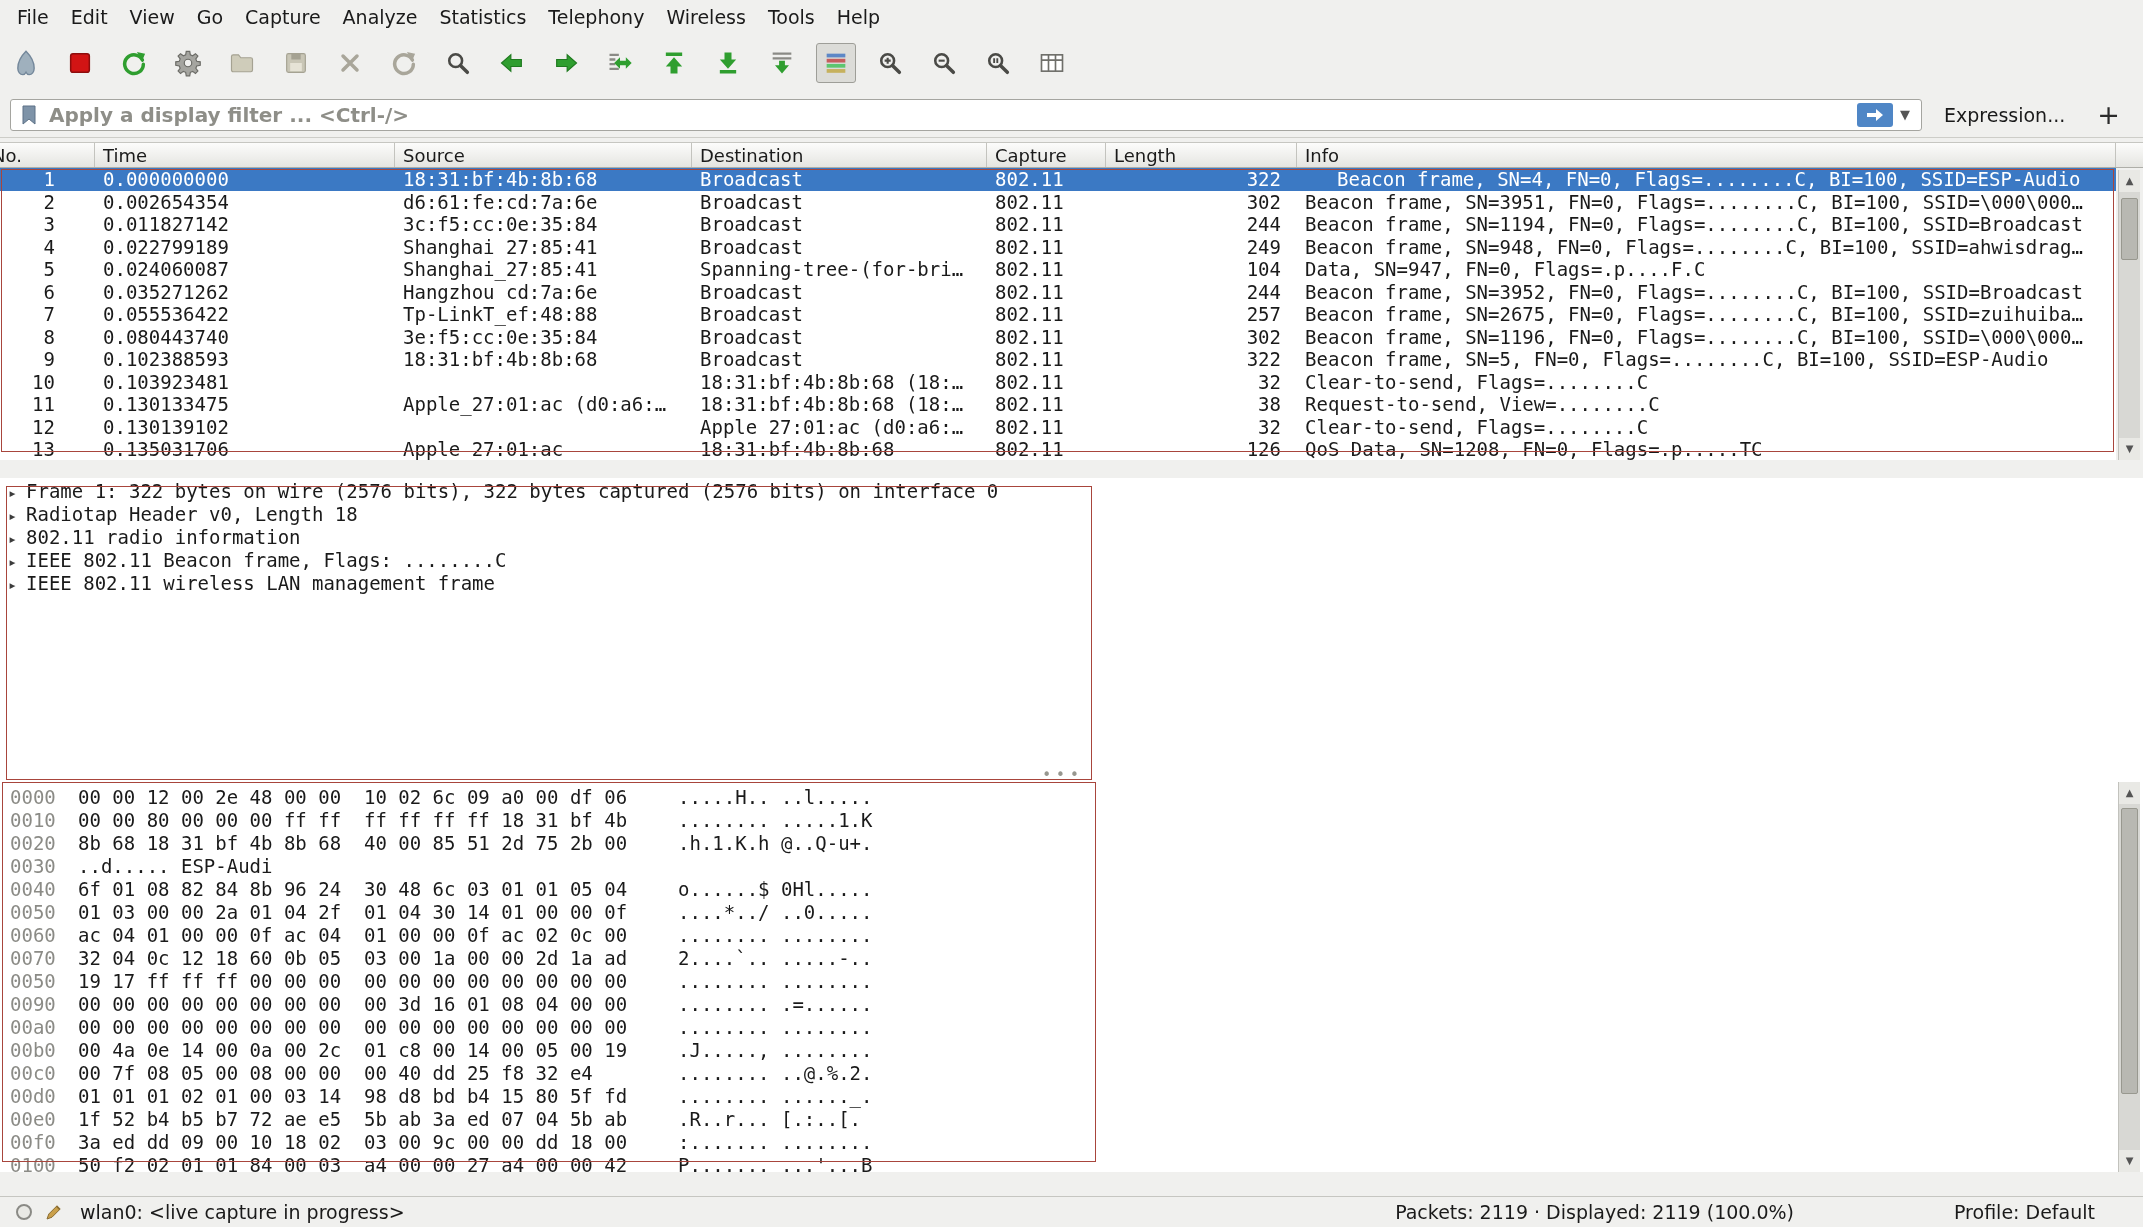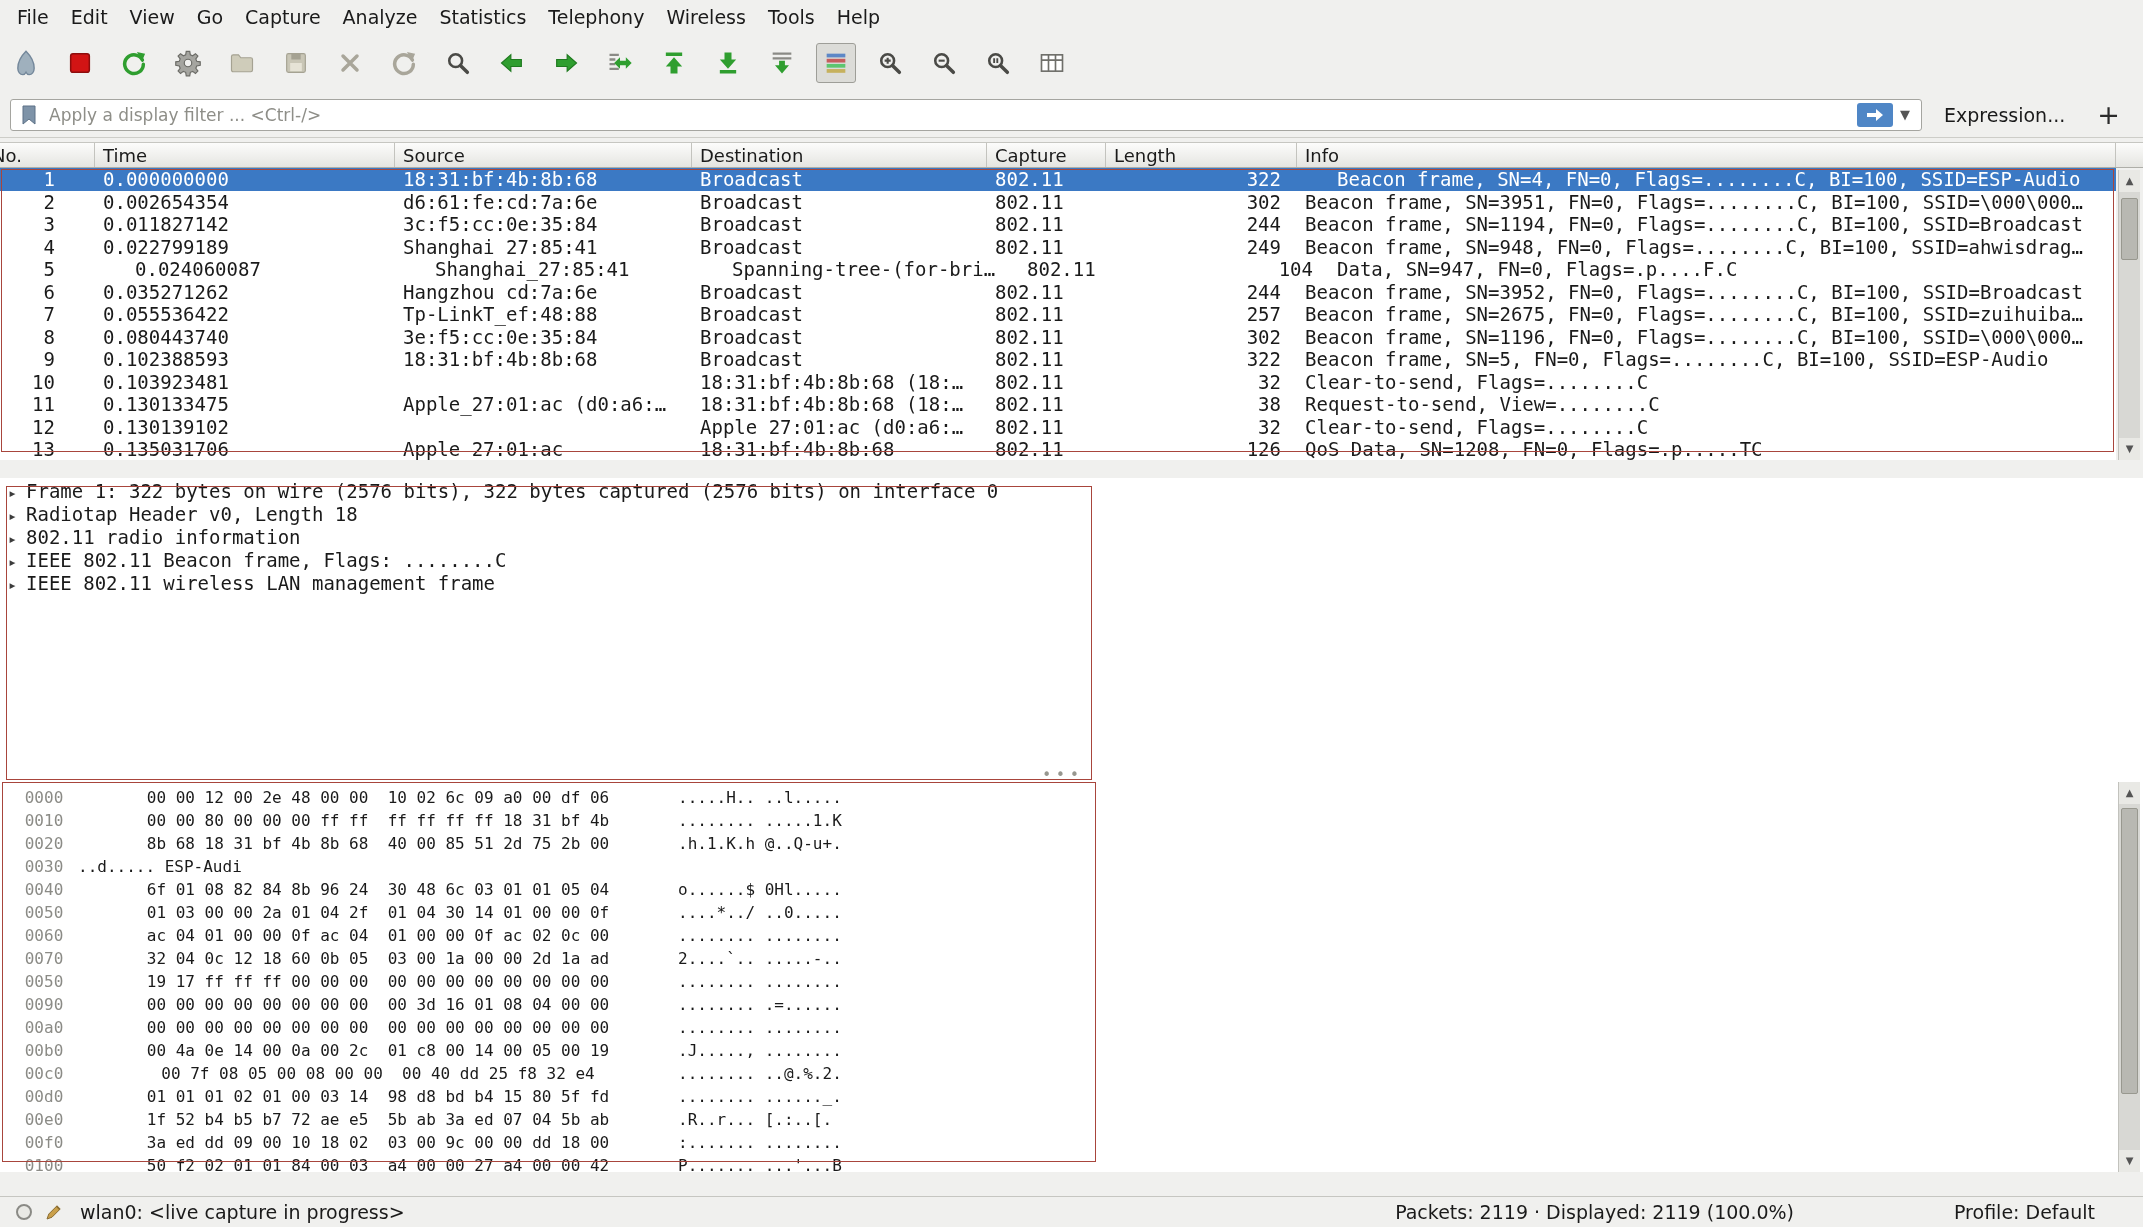--- a/index.html
+++ b/index.html
@@ -24,22 +24,22 @@
   .tool-btn svg { width:28px; height:28px; display:block; }
   .tool-btn.pressed { background:#dcdcd8; border:1px solid #9e9e98; }
 
   
   .filter-bar { position:absolute; top:92px; left:0; width:100%; height:46px;
     display:flex; align-items:center; padding:0 10px; gap:16px;
     border-bottom:1px solid #cdcdc8; }
   .filter-input { width:1912px; height:32px; background:#fff;
     border:1px solid #a5a5a0; border-radius:3px;
     display:flex; align-items:center; padding:0 4px 0 8px; }
-  .filter-input input { flex:1; border:none; outline:none; font-size:17px;
-    font-family:"DejaVu Sans","Liberation Sans",sans-serif; color:#333; background:transparent; }
+  .filter-input input { flex:1; border:none; outline:none; font-size:20px;
+    font-family:"DejaVu Sans","Liberation Sans",sans-serif; color:#333; background:transparent;font-weight:bold; }
   .filter-input input::placeholder { color:#8e8e88; opacity:1; }
   .bookmark-icon svg { width:20px; height:22px; display:block; margin-right:8px; }
   .apply-btn { width:36px; height:24px; background:#4f86c6; border-radius:3px;
     display:flex; align-items:center; justify-content:center; }
   .apply-btn svg { width:18px; height:14px; }
   .filter-caret { color:#555; padding:0 7px; font-size:13px; }
   .expression-label { white-space:nowrap; padding:4px 6px; }
   .add-filter-btn { font-size:27px; line-height:27px; padding:0 10px; color:#2b2b2b; }
 
   
@@ -68,21 +68,21 @@
   .dlines { padding:2px 0 0 8px; }
   .dline { height:23px; line-height:23px; font-family:"DejaVu Sans Mono","Liberation Mono",monospace; font-size:19px; white-space:pre; }
   .tri { display:inline-block; width:14px; margin-right:4px; color:#3c3c3c; font-size:15px; }
 
   .splitter-dots { position:absolute; top:769px; left:1028px; width:70px; height:12px;
     color:#97978f; font-size:15px; letter-spacing:5px; text-align:center; line-height:12px; z-index:7; }
 
   
   .hex-pane { position:absolute; top:782px; left:0; width:2143px; height:390px; background:#fff; overflow:hidden; }
   .hxrows { padding:4px 0 0 10px; }
-  .hxrow { height:23px; line-height:23px; font-family:"DejaVu Sans Mono","Liberation Mono",monospace; font-size:16px; white-space:pre; display:flex;text-align:center; }
+  .hxrow { height:23px; line-height:23px; font-family:"DejaVu Sans Mono","Liberation Mono",monospace; font-size:19px; white-space:pre; display:flex; }
   .hxoff { width:68px; color:#8b8b86; flex:none; }
   .hxbytes { width:600px; flex:none; }
   .hxascii { flex:none; }
 
   
   .vscroll { position:absolute; left:2118px; width:22px; background:#d8d8d4; border-left:1px solid #c2c2bd; }
   #scroll-list { top:170px; height:290px; }
   #scroll-hex { top:782px; height:390px; }
   .sb-btn { position:absolute; left:0; width:21px; height:22px; background:#e9e9e5;
     color:#555; font-size:10px; text-align:center; line-height:22px; }
@@ -299,21 +299,21 @@
       <div class="pcell col-no" style="width: 95px;">4</div>
       <div class="pcell col-time" style="width: 300px;">0.022799189</div>
       <div class="pcell col-source" style="width: 297px;">Shanghai_27:85:41</div>
       <div class="pcell col-destination" style="width: 295px;">Broadcast</div>
       <div class="pcell col-protocol" style="width: 119px;">802.11</div>
       <div class="pcell col-length" style="width: 191px;">249</div>
       <div class="pcell col-info" style="width: 819px;">Beacon frame, SN=948, FN=0, Flags=........C, BI=100, SSID=ahwisdrag…</div>
     </div>
     <div class="prow">
       <div class="pcell col-no" style="width: 95px;">5</div>
-      <div class="pcell col-time" style="width: 300px; margin-left: 32px;">0.024060087</div>
+      <div class="pcell col-time" style="width: 300px;">0.024060087</div>
       <div class="pcell col-source" style="width: 297px;">Shanghai_27:85:41</div>
       <div class="pcell col-destination" style="width: 295px;">Spanning-tree-(for-bri…</div>
       <div class="pcell col-protocol" style="width: 119px;">802.11</div>
       <div class="pcell col-length" style="width: 191px;">104</div>
       <div class="pcell col-info" style="width: 819px;">Data, SN=947, FN=0, Flags=.p....F.C</div>
     </div>
     <div class="prow">
       <div class="pcell col-no" style="width: 95px;">6</div>
       <div class="pcell col-time" style="width: 300px;">0.035271262</div>
       <div class="pcell col-source" style="width: 297px;">Hangzhou_cd:7a:6e</div>

